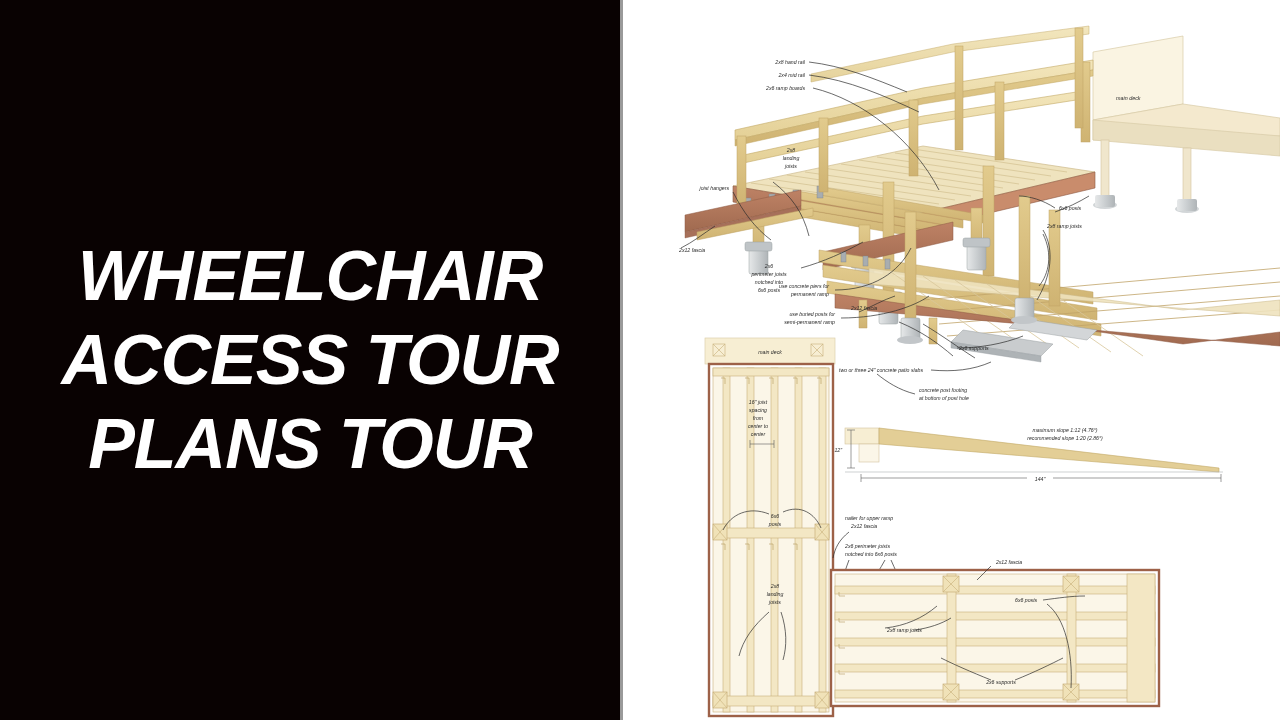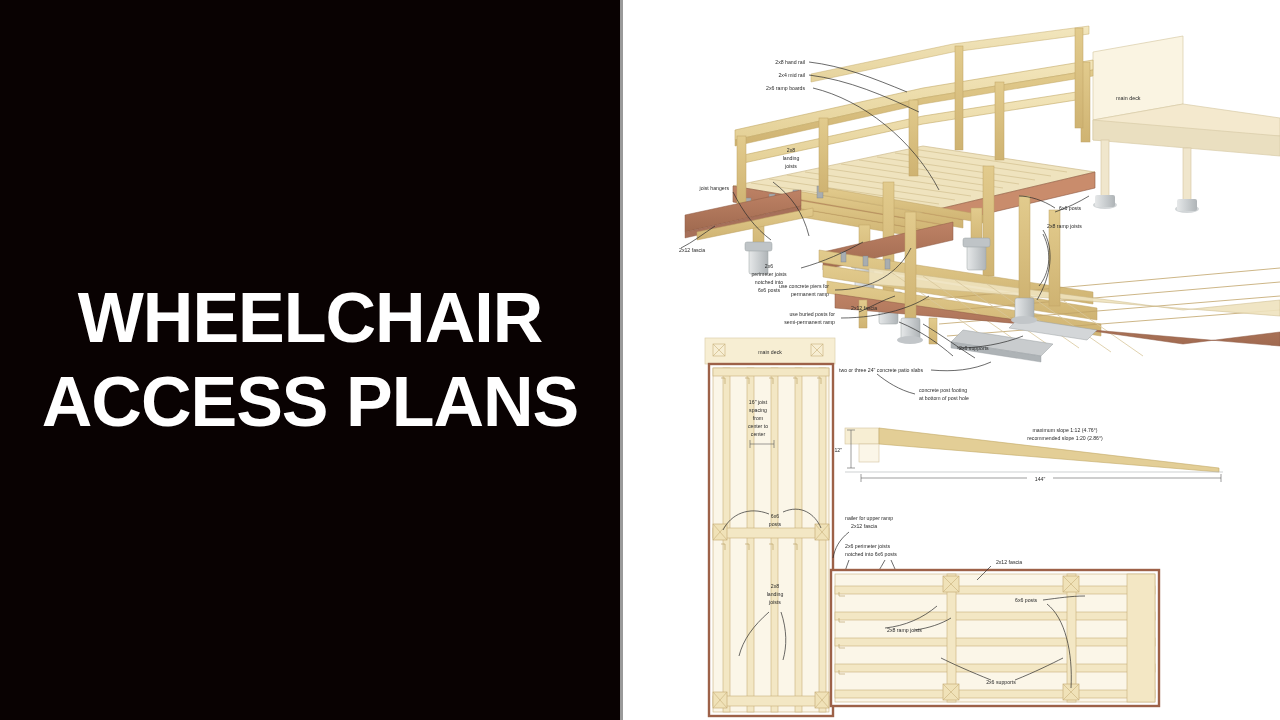--- a/index.html
+++ b/index.html
@@ -1,17 +1,17 @@
 <!DOCTYPE html>
 <html><head>
 <meta charset="utf-8">
 <style>
   html,body{margin:0;padding:0;background:#000;}
   body{width:1280px;height:720px;overflow:hidden;font-family:"Liberation Sans",sans-serif;}
-  #stage{position:relative;width:1280px;height:664px;background:#ffffff;}
+  #stage{position:relative;width:1280px;height:664px;background:#ffffff;font-style:italic;}
 
   
   #title-panel{position:absolute;left:0;top:0;width:620px;height:720px;background:#090202;}
   #title-divider{position:absolute;left:620px;top:0;width:3px;height:720px;background:#9a9a9a;}
   #title-block{position:absolute;left:0;top:0;width:620px;height:720px;
     display:flex;flex-direction:column;align-items:center;justify-content:center;gap:0;}
   .title-line{color:#ffffff;font-family:"Liberation Sans",sans-serif;font-weight:bold;
     font-size:70px;line-height:84px;letter-spacing:-1px;text-align:center;white-space:nowrap;}
 
   
@@ -24,21 +24,22 @@
 </head>
 <body>
 
 <div id="stage">
 
   <div id="title-panel"></div>
   <div id="title-divider"></div>
 
   <div id="title-block">
     <div class="title-line">WHEELCHAIR</div>
-    <div class="title-line">ACCESS PLANS</div>
+    <div class="title-line">ACCESS TOUR</div>
+    <div class="title-line">PLANS TOUR</div>
   </div>
 
   <div id="drawing">
     <svg width="657" height="720" viewBox="0 0 657 720" xmlns="http://www.w3.org/2000/svg">
       <defs>
         <linearGradient id="woodTop" x1="0" y1="0" x2="0" y2="1">
           <stop offset="0" stop-color="#F3E6BC"></stop>
             <stop offset="1" stop-color="#E4D096"></stop>
         </linearGradient>
         <linearGradient id="woodSide" x1="0" y1="0" x2="0" y2="1">

